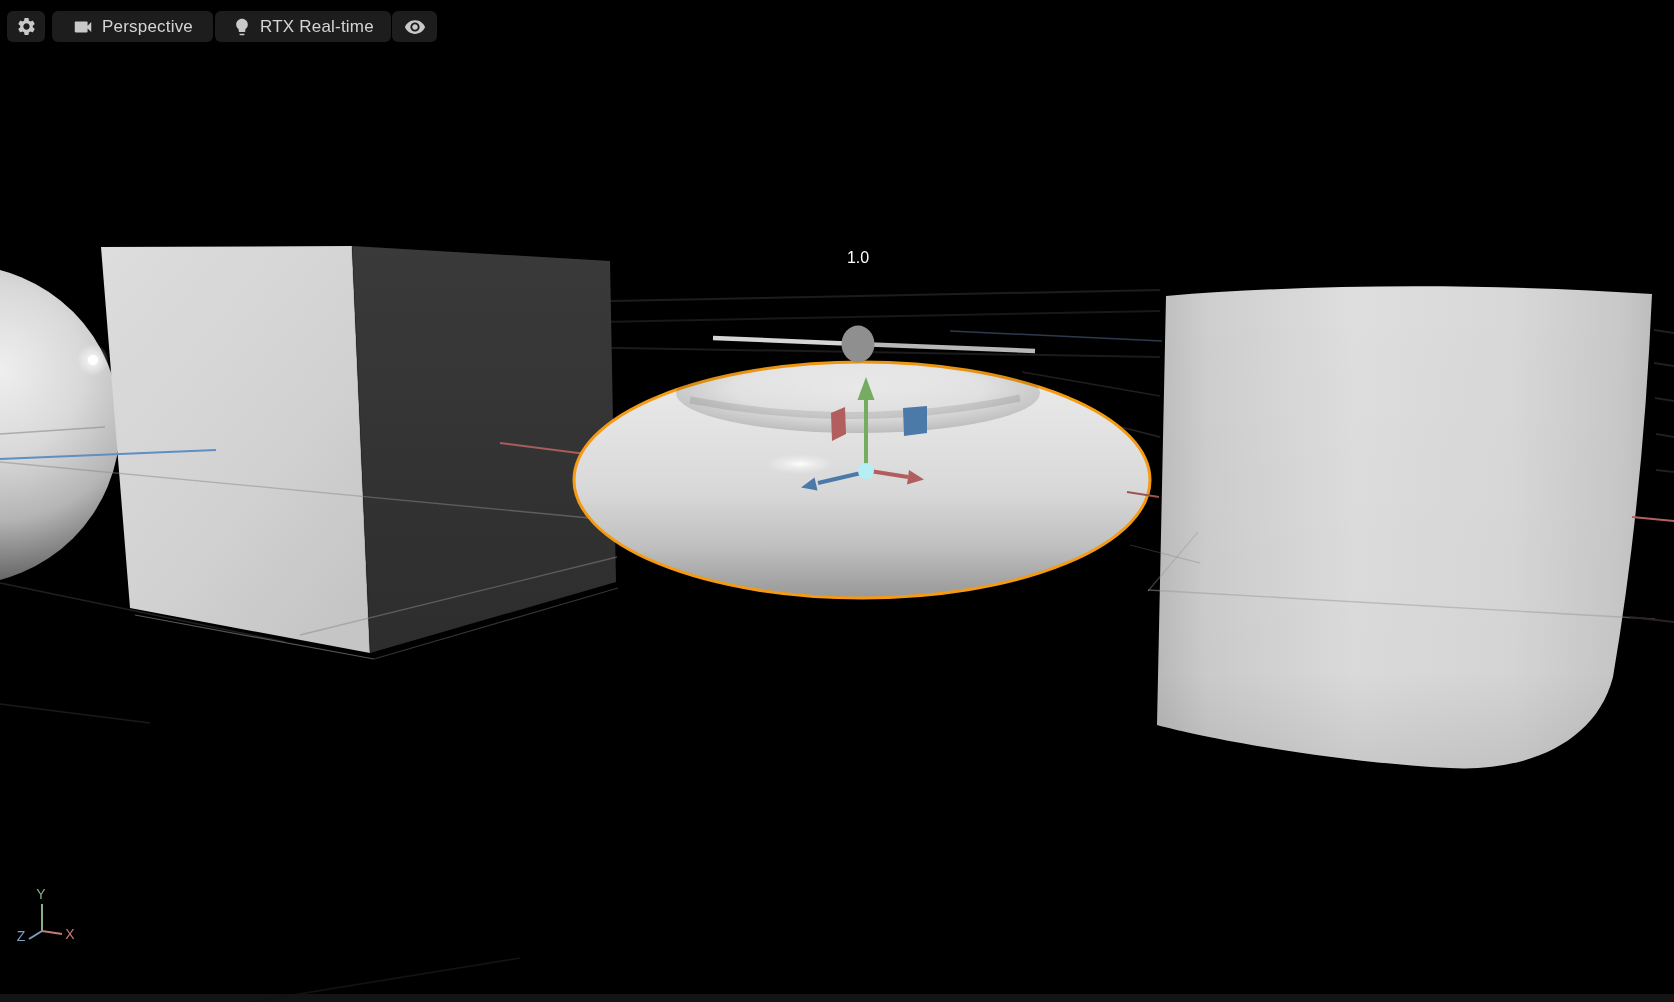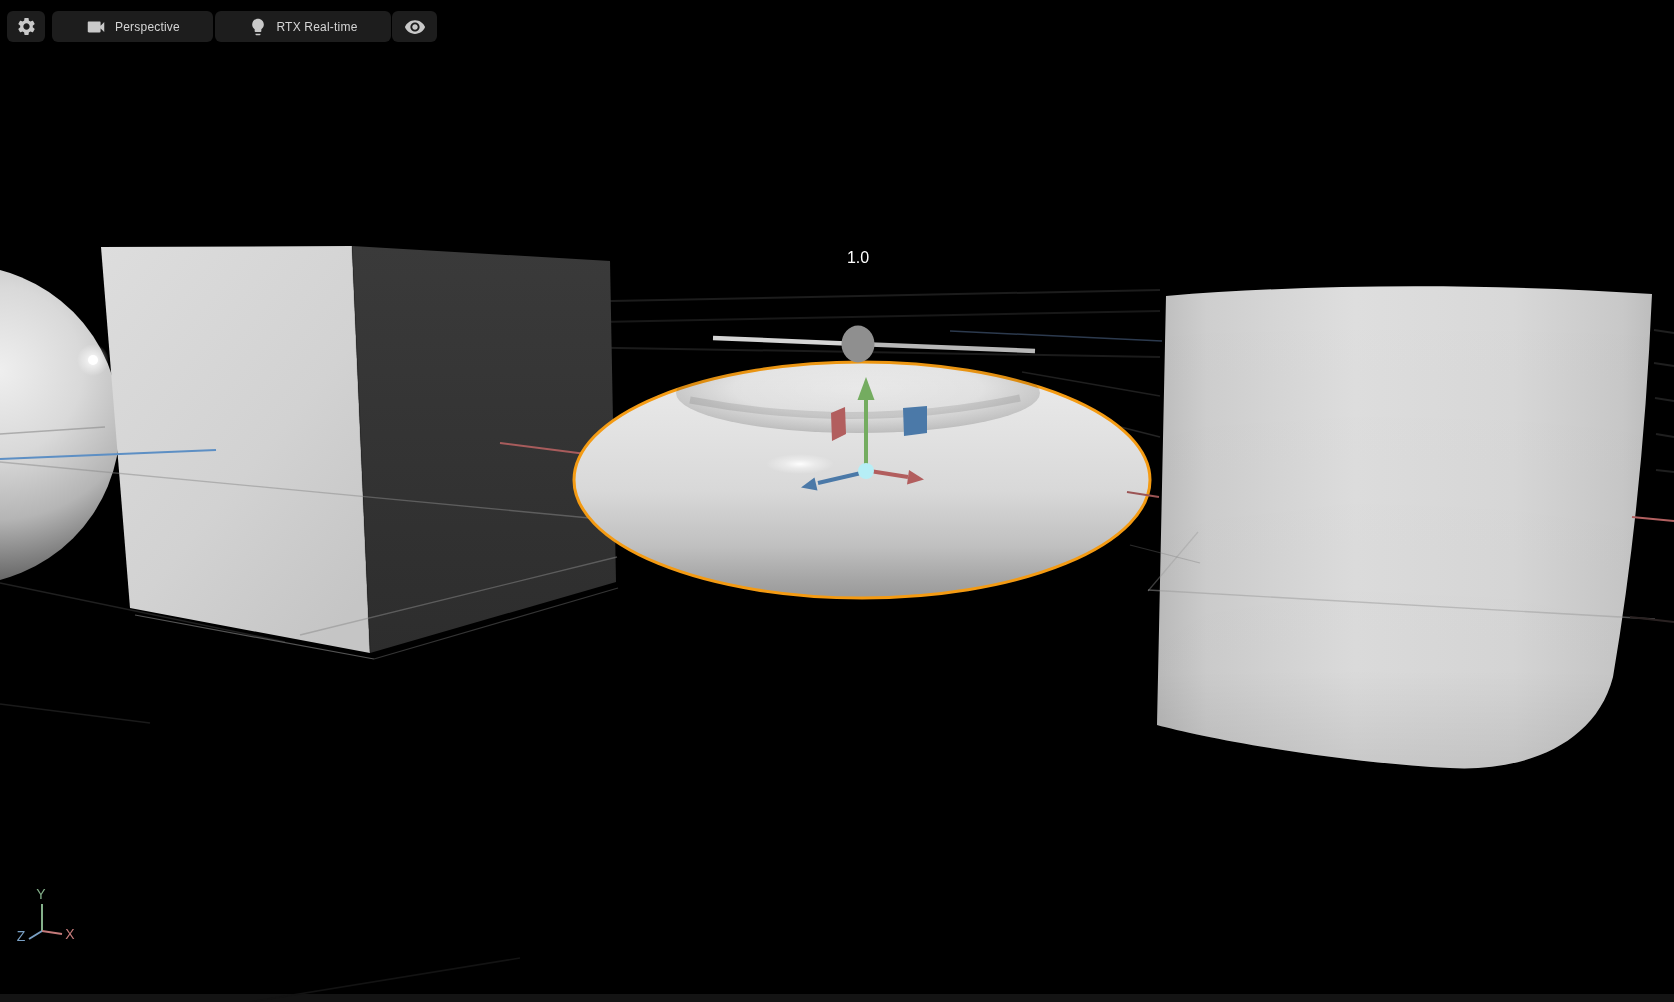--- a/index.html
+++ b/index.html
@@ -3,21 +3,21 @@
 <meta charset="utf-8">
 <style>
   html,body{margin:0;padding:0;background:#000;}
   #app{position:relative;width:1674px;height:1002px;background:#000;overflow:hidden;
        font-family:"Liberation Sans",sans-serif;}
   #scene{position:absolute;left:0;top:0;}
   
   #toolbar{position:absolute;left:0;top:0;width:100%;height:52px;z-index:10;}
   .tbtn{position:absolute;top:11px;height:31px;background:#1d1d1d;border-radius:6px;
         display:flex;align-items:center;justify-content:center;gap:8px;color:#d4d4d4;
-        font-size:12px;box-sizing:border-box;padding:0 10px;cursor:default;}
+        font-size:17px;box-sizing:border-box;padding:0 10px;cursor:default;}
   .tbtn svg{flex:0 0 auto;}
   .tlabel{white-space:nowrap;letter-spacing:.2px;}
 </style>
 </head>
 <body>
 
 <div id="app">
 
   <svg id="scene" width="1674" height="1002" viewBox="0 0 1674 1002">
     <defs>

